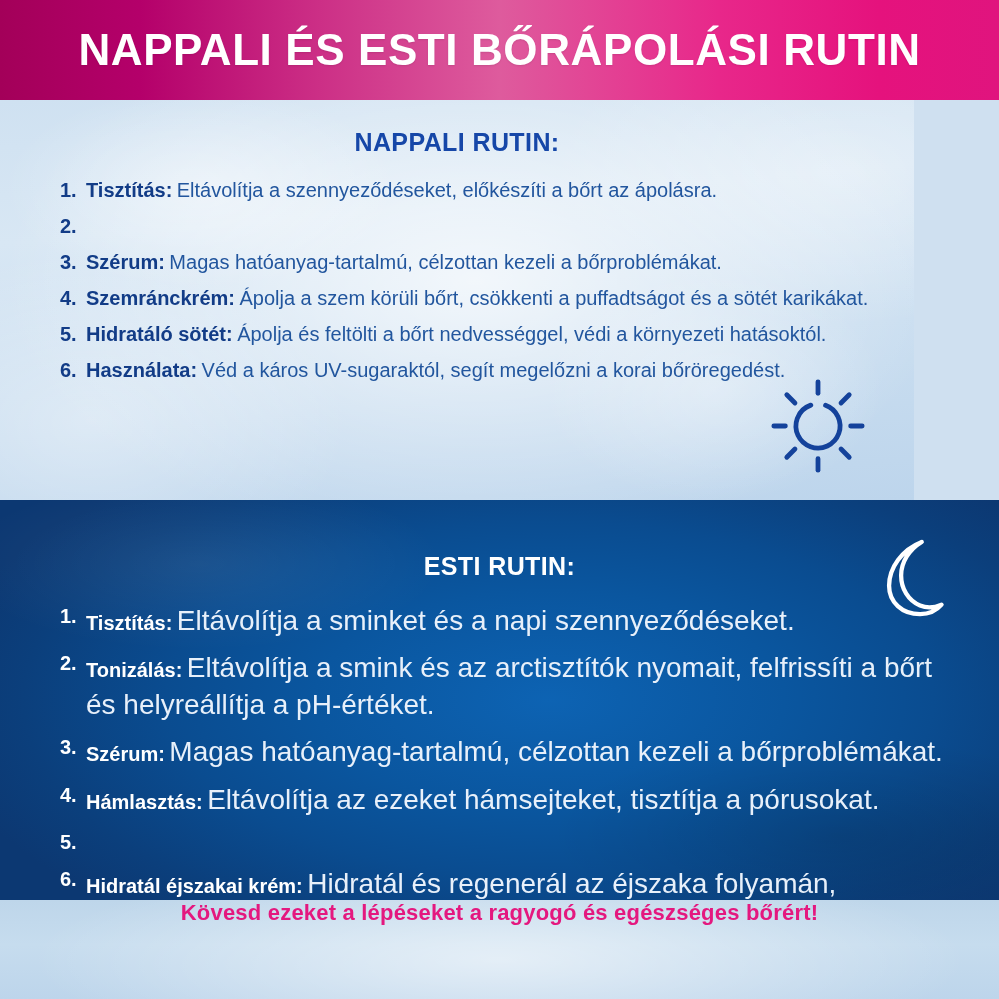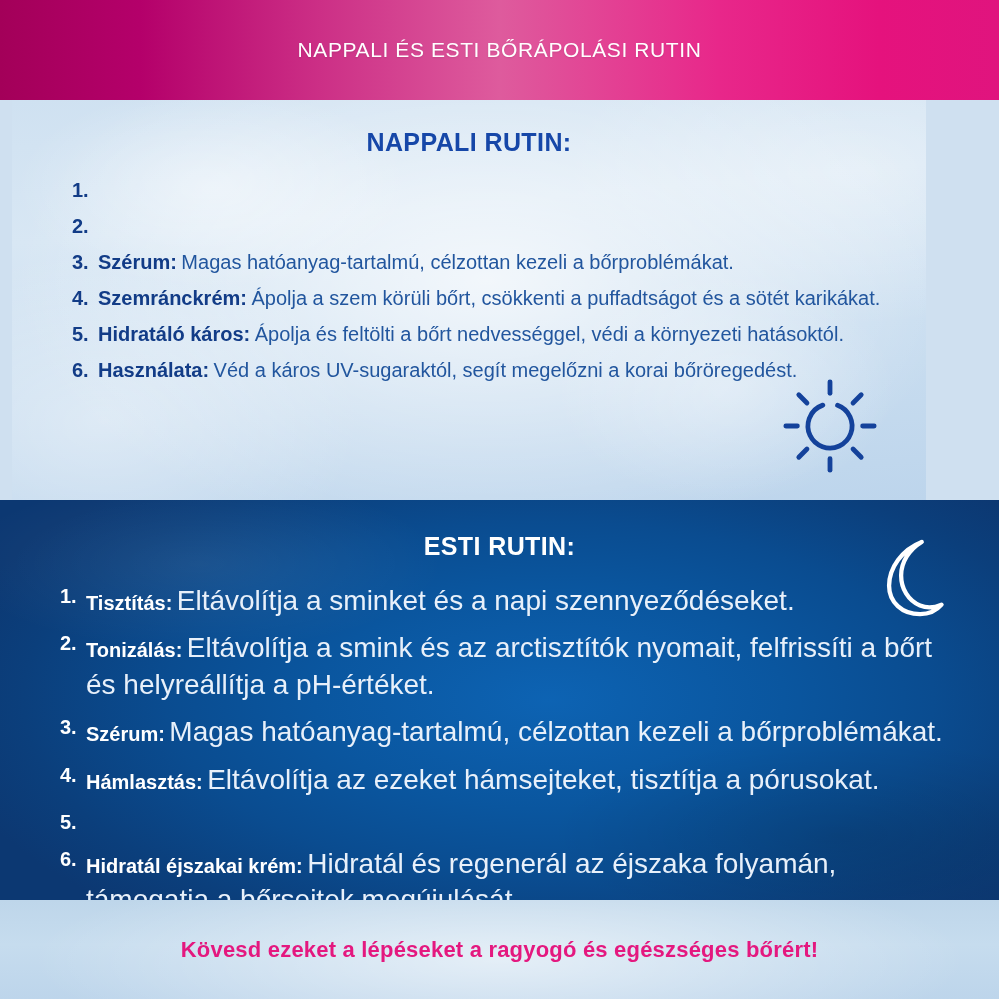--- a/index.html
+++ b/index.html
@@ -24,31 +24,31 @@
         #b4006a 14%,
         #cc2f86 32%,
         #de5b9d 50%,
         #e8278a 72%,
         #e5127d 88%,
         #e0147e 100%);
     display:flex; align-items:center; justify-content:center;
   }
   .header-title {
     color:#ffffff;
-    font-size:21px;
-    font-weight:normal;
+    font-size:44px;
+    font-weight:bold;
     letter-spacing:0.6px;
     text-transform:uppercase;
     white-space:nowrap;
     text-shadow:0 1px 2px rgba(0,0,0,0.10);
   }
 
   
   .day {
-    position:absolute; left:12px; top:100px;
+    position:absolute; left:0; top:100px;
     width:914px; height:400px;
     background:
       radial-gradient(ellipse 70% 90% at 52% 45%, rgba(255,255,255,0.72) 0%, rgba(255,255,255,0.30) 42%, rgba(255,255,255,0) 74%),
       radial-gradient(ellipse 40% 60% at 10% 80%, rgba(255,255,255,0.40) 0%, rgba(255,255,255,0) 70%),
       radial-gradient(ellipse 45% 55% at 92% 18%, rgba(255,255,255,0.35) 0%, rgba(255,255,255,0) 70%),
       linear-gradient(175deg, #cfe1f1 0%, #d8e7f4 30%, #cadef0 62%, #bdd5ec 100%);
     overflow:hidden;
   }
   .day::after {
     content:""; position:absolute; inset:0;
@@ -105,21 +105,21 @@
       radial-gradient(ellipse 34% 30% at 20% 16%, rgba(255,255,255,0.07), rgba(255,255,255,0) 72%),
       radial-gradient(ellipse 40% 34% at 84% 84%, rgba(0,0,0,0.13), rgba(0,0,0,0) 72%);
     pointer-events:none;
   }
   .night-heading {
     position:relative; z-index:2;
     text-align:center;
     color:#ffffff;
     font-size:25px; font-weight:bold;
     letter-spacing:0.4px;
-    padding-top:32px;
+    padding-top:52px;
   }
   .night-list {
     position:relative; z-index:2;
     margin-top:22px;
     padding-left:60px; padding-right:40px;
   }
   .night-list .item { display:flex; align-items:flex-start; margin-bottom:11px; }
   .night-list .num {
     color:#ffffff; font-weight:bold; font-size:20px;
     min-width:26px; flex:0 0 26px;
@@ -135,21 +135,21 @@
     width:86px; height:86px; z-index:3;
   }
 
   
   .footer {
     position:absolute; left:0; top:900px;
     width:999px; height:99px;
     background:
       radial-gradient(ellipse 65% 140% at 50% 60%, rgba(255,255,255,0.55) 0%, rgba(255,255,255,0) 72%),
       linear-gradient(180deg, #bed6ea 0%, #c6dcee 45%, #bdd5eb 100%);
-    display:flex; align-items:center; justify-content:center;
+    display:flex; justify-content:center;
   }
   .footer-text {
     color:#e4187f;
     font-size:22px; font-weight:bold;
     letter-spacing:0.2px;
     white-space:nowrap;
   }
 </style>
 </head>
 <body>
@@ -174,20 +174,24 @@
         <line x1="17.5" y1="17.5" x2="26" y2="26"></line>
         <line x1="74" y1="74" x2="82.5" y2="82.5"></line>
         <line x1="82.5" y1="17.5" x2="74" y2="26"></line>
         <line x1="26" y1="74" x2="17.5" y2="82.5"></line>
       </g>
     </svg>
 
     <div class="day-list">
       <div class="item">
         <span class="num">1.</span>
+        <span class="body">
+          <span class="term">Tisztítás:</span>
+          <span class="desc">Eltávolítja a szennyeződéseket, előkészíti a bőrt az ápolásra.</span>
+        </span>
       </div>
       <div class="item">
         <span class="num">2.</span>
       </div>
       <div class="item">
         <span class="num">3.</span>
         <span class="body">
           <span class="term">Szérum:</span>
           <span class="desc">Magas hatóanyag-tartalmú, célzottan kezeli a bőrproblémákat.</span>
         </span>
@@ -195,21 +199,21 @@
       <div class="item">
         <span class="num">4.</span>
         <span class="body">
           <span class="term">Szemránckrém:</span>
           <span class="desc">Ápolja a szem körüli bőrt, csökkenti a puffadtságot és a sötét karikákat.</span>
         </span>
       </div>
       <div class="item">
         <span class="num">5.</span>
         <span class="body">
-          <span class="term">Hidratáló káros:</span>
+          <span class="term">Hidratáló sötét:</span>
           <span class="desc">Ápolja és feltölti a bőrt nedvességgel, védi a környezeti hatásoktól.</span>
         </span>
       </div>
       <div class="item">
         <span class="num">6.</span>
         <span class="body">
           <span class="term">Használata:</span>
           <span class="desc">Véd a káros UV-sugaraktól, segít megelőzni a korai bőröregedést.</span>
         </span>
       </div>

